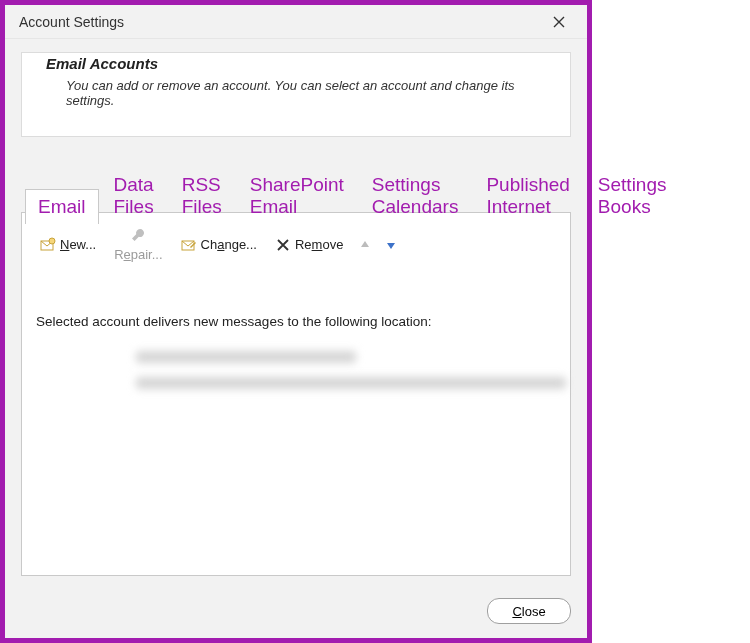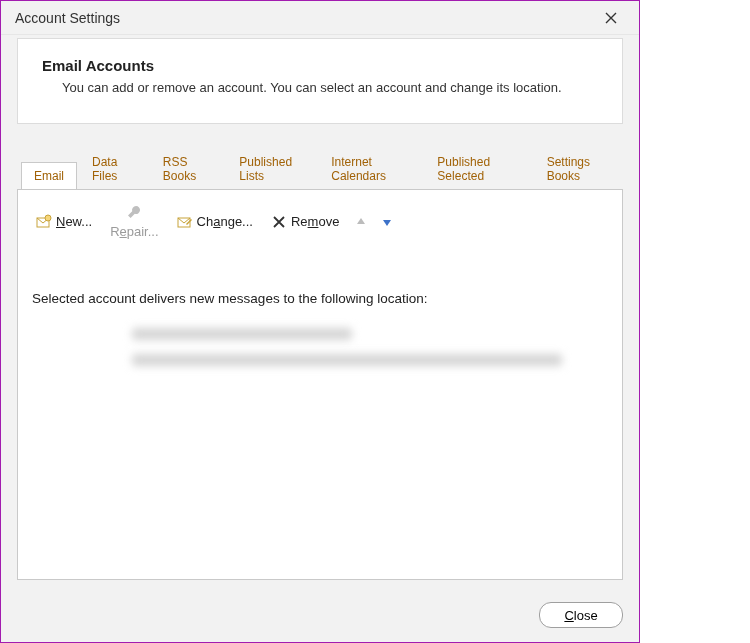--- a/index.html
+++ b/index.html
@@ -4,22 +4,22 @@
 <style>
   * { box-sizing: border-box; }
   html, body {
     margin: 0; padding: 0;
     font-family: "Segoe UI", Tahoma, sans-serif;
     font-size: 13px;
     background: #fff;
     color: #222;
   }
   .window {
-    width: 640px; height: 643px;
-    border: 1px solid #a21caf;
+    width: 592px; height: 643px;
+    border: 5px solid #a21caf;
     background: #f2f2f2;
     display: flex; flex-direction: column;
     position: relative;
   }
   .titlebar {
     height: 34px;
     display: flex; align-items: center;
     padding: 0 8px 0 14px;
     background: #f2f2f2;
     border-bottom: 1px solid #e6e6e6;
@@ -33,47 +33,48 @@
 
   .body-area {
     flex: 1;
     padding: 0 16px 14px 16px;
     display: flex; flex-direction: column;
   }
 
   .intro-panel {
     background: #fff;
     border: 1px solid #dcdcdc;
-    padding: 18px 24px 28px 24px;
-    margin-top: 3px;
+    padding: 2px 24px 28px 24px;
+    margin-top: 13px;
+    font-style: italic;
   }
   .intro-panel h2 {
     margin: 0 0 6px 0;
     font-size: 15px; font-weight: 700; color: #222;
   }
   .intro-panel .desc {
     margin: 0 0 0 20px;
     font-size: 13px; color: #333;
   }
 
   .tabs-row {
     display: flex; align-items: flex-end;
     margin-top: 18px;
     padding-left: 4px;
     gap: 2px;
   }
   .tab {
     padding: 6px 12px 6px 12px;
-    font-size: 12px;
-    color: #a16207;
+    font-size: 19px;
+    color: #a21caf;
     cursor: pointer;
     border: 1px solid transparent;
     border-bottom: none;
     position: relative;
-    top: 0;
+    top: 12px;
   }
   .tab.active {
     background: #fff;
     border-color: #c9c9c9;
     border-bottom-color: #fff;
     z-index: 2;
     margin-top: 20px;
   }
 
   .tab-content {
@@ -196,30 +197,30 @@
       <svg width="12" height="12" viewBox="0 0 12 12">
           <path d="M1 1 L11 11 M11 1 L1 11" stroke="#333" stroke-width="1.4" fill="none"></path>
         </svg>
     </div>
   </div>
 
   <div class="body-area">
 
     <div class="intro-panel">
       <h2>Email Accounts</h2>
-      <p class="desc">You can add or remove an account. You can select an account and change its location.</p>
+      <p class="desc">You can add or remove an account. You can select an account and change its settings.</p>
     </div>
 
     <div class="tabs-row">
       <div class="tab active">Email</div>
       <div class="tab">Data Files</div>
-      <div class="tab">RSS Books</div>
-      <div class="tab">Published Lists</div>
-      <div class="tab">Internet Calendars</div>
-      <div class="tab">Published Selected</div>
+      <div class="tab">RSS Files</div>
+      <div class="tab">SharePoint Email</div>
+      <div class="tab">Settings Calendars</div>
+      <div class="tab">Published Internet</div>
       <div class="tab">Settings Books</div>
     </div>
 
     <div class="tab-content">
 
       <div class="toolbar">
 
         <span class="tbtn enabled">
           <span class="ticon">
             <svg width="16" height="16" viewBox="0 0 16 16">

